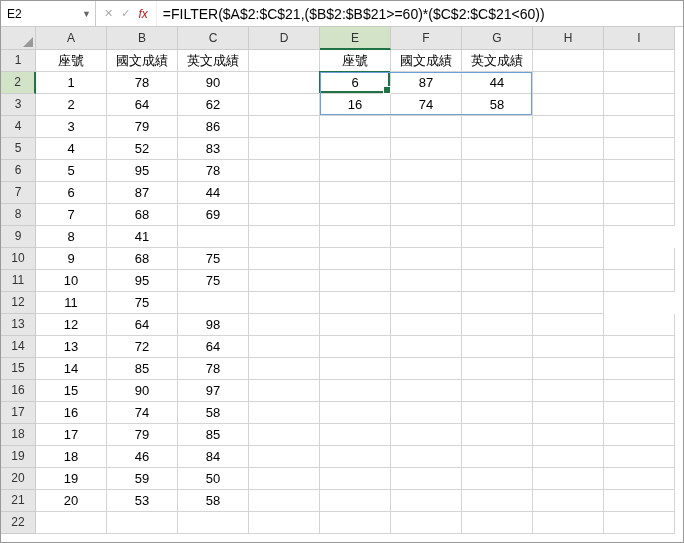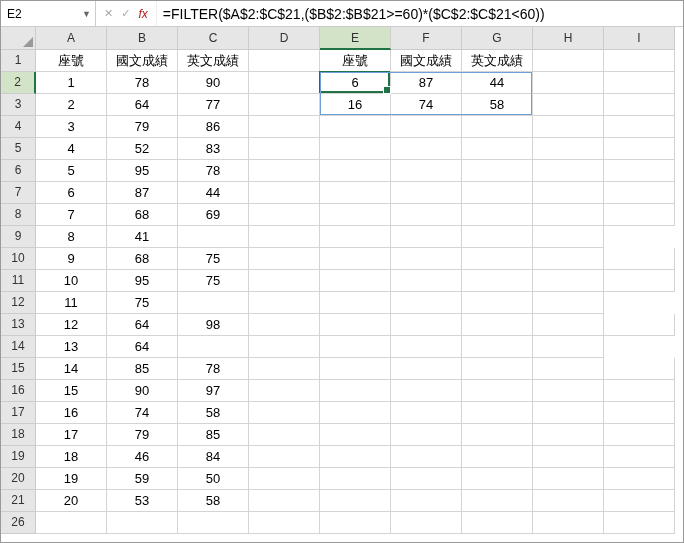--- a/index.html
+++ b/index.html
@@ -190,21 +190,21 @@
         <div class="row-h">12</div>
         <div class="row-h">13</div>
         <div class="row-h">14</div>
         <div class="row-h">15</div>
         <div class="row-h">16</div>
         <div class="row-h">17</div>
         <div class="row-h">18</div>
         <div class="row-h">19</div>
         <div class="row-h">20</div>
         <div class="row-h">21</div>
-        <div class="row-h">26</div>
+        <div class="row-h">22</div>
       </div>
   </div>
   <div style="flex:1;display:flex;flex-direction:column;overflow:hidden">
     <div class="col-headers" id="col-headers">
         <div class="col-h wA">A</div>
         <div class="col-h wB">B</div>
         <div class="col-h wC">C</div>
         <div class="col-h wD">D</div>
         <div class="col-h wE active">E</div>
         <div class="col-h wF">F</div>
@@ -231,21 +231,21 @@
           <div class="cell wD"></div>
           <div class="cell wE">6</div>
           <div class="cell wF">87</div>
           <div class="cell wG">44</div>
           <div class="cell wH"></div>
           <div class="cell wI"></div>
         </div>
         <div class="row">
           <div class="cell wA">2</div>
           <div class="cell wB">64</div>
-          <div class="cell wC">77</div>
+          <div class="cell wC">62</div>
           <div class="cell wD"></div>
           <div class="cell wE">16</div>
           <div class="cell wF">74</div>
           <div class="cell wG">58</div>
           <div class="cell wH"></div>
           <div class="cell wI"></div>
         </div>
         <div class="row">
           <div class="cell wA">3</div>
           <div class="cell wB">79</div>
@@ -349,20 +349,21 @@
           <div class="cell wC">98</div>
           <div class="cell wD"></div>
           <div class="cell wE"></div>
           <div class="cell wF"></div>
           <div class="cell wG"></div>
           <div class="cell wH"></div>
           <div class="cell wI"></div>
         </div>
         <div class="row">
           <div class="cell wA">13</div>
+          <div class="cell wB">72</div>
           <div class="cell wC">64</div>
           <div class="cell wD"></div>
           <div class="cell wE"></div>
           <div class="cell wF"></div>
           <div class="cell wG"></div>
           <div class="cell wH"></div>
           <div class="cell wI"></div>
         </div>
         <div class="row">
           <div class="cell wA">14</div>

